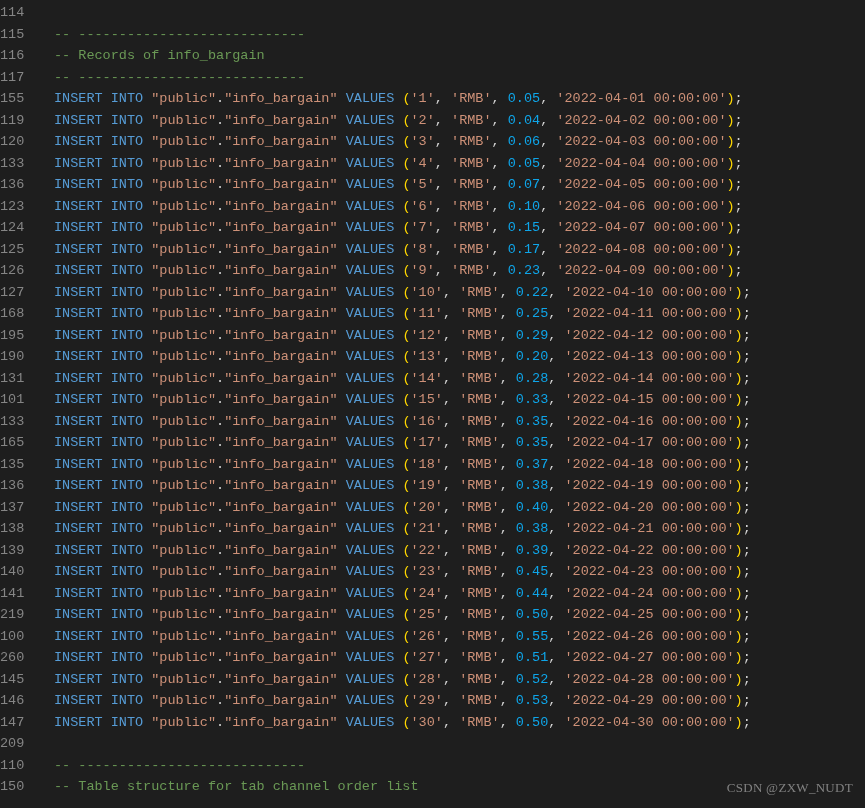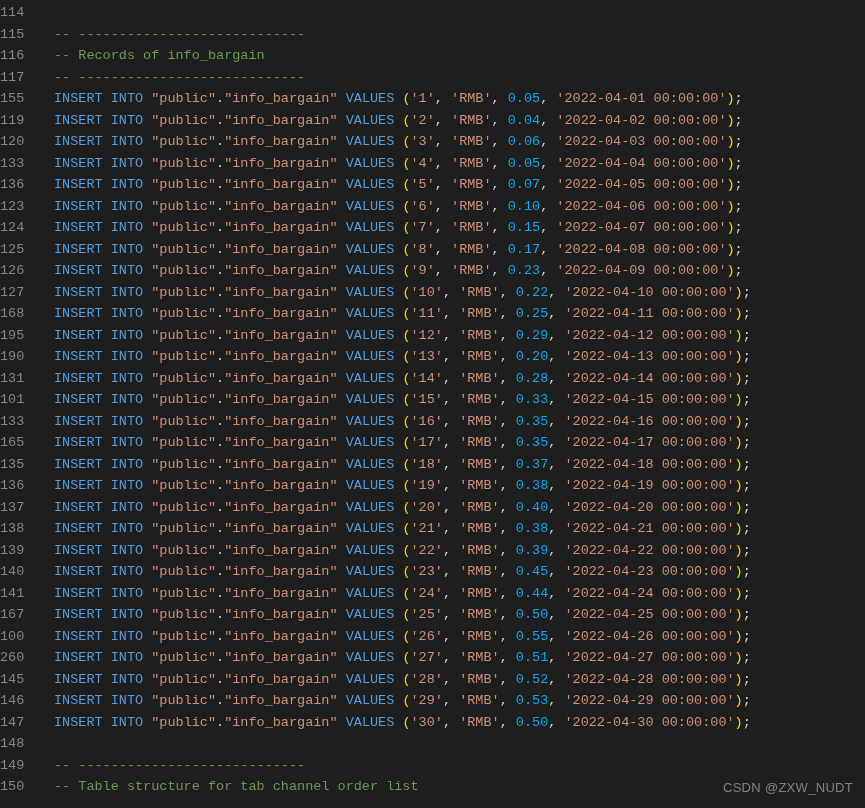--- a/index.html
+++ b/index.html
@@ -36,21 +36,21 @@
   .num { color: #0ea5e9; }
   .cmt { color: #6a9955; }
   .pun { color: #d4d4d4; }
   .par { color: #ffd700; }
   .watermark {
     position: absolute;
     right: 12px;
     bottom: 10px;
     color: rgba(210,210,210,0.55);
     font-size: 13px;
-    font-family: Liberation Sans, sans-serif;
+    font-family: Liberation Serif, serif;
     letter-spacing: 0.3px;
   }
 </style>
 </head>
 <body>
 
 <div class="editor">
   <div class="gutter" id="gutter">
       <div class="ln">114</div>
       <div class="ln">115</div>
@@ -73,26 +73,26 @@
       <div class="ln">101</div>
       <div class="ln">133</div>
       <div class="ln">165</div>
       <div class="ln">135</div>
       <div class="ln">136</div>
       <div class="ln">137</div>
       <div class="ln">138</div>
       <div class="ln">139</div>
       <div class="ln">140</div>
       <div class="ln">141</div>
-      <div class="ln">167</div>
+      <div class="ln">219</div>
       <div class="ln">100</div>
       <div class="ln">260</div>
       <div class="ln">145</div>
       <div class="ln">146</div>
       <div class="ln">147</div>
-      <div class="ln">148</div>
-      <div class="ln">149</div>
+      <div class="ln">209</div>
+      <div class="ln">110</div>
       <div class="ln">150</div>
     </div>
   <div class="code" id="code"><div class="cl"></div><div class="cl"><span class="cmt">-- ----------------------------</span></div><div class="cl"><span class="cmt">-- Records of info_bargain</span></div><div class="cl"><span class="cmt">-- ----------------------------</span></div><div class="cl"><span class="kw">INSERT INTO</span> <span class="str">"public"</span><span class="pun">.</span><span class="str">"info_bargain"</span> <span class="kw">VALUES</span> <span class="par">(</span><span class="str">'1'</span><span class="pun">, </span><span class="str">'RMB'</span><span class="pun">, </span><span class="num">0.05</span><span class="pun">, </span><span class="str">'2022-04-01 00:00:00'</span><span class="par">)</span><span class="pun">;</span></div><div class="cl"><span class="kw">INSERT INTO</span> <span class="str">"public"</span><span class="pun">.</span><span class="str">"info_bargain"</span> <span class="kw">VALUES</span> <span class="par">(</span><span class="str">'2'</span><span class="pun">, </span><span class="str">'RMB'</span><span class="pun">, </span><span class="num">0.04</span><span class="pun">, </span><span class="str">'2022-04-02 00:00:00'</span><span class="par">)</span><span class="pun">;</span></div><div class="cl"><span class="kw">INSERT INTO</span> <span class="str">"public"</span><span class="pun">.</span><span class="str">"info_bargain"</span> <span class="kw">VALUES</span> <span class="par">(</span><span class="str">'3'</span><span class="pun">, </span><span class="str">'RMB'</span><span class="pun">, </span><span class="num">0.06</span><span class="pun">, </span><span class="str">'2022-04-03 00:00:00'</span><span class="par">)</span><span class="pun">;</span></div><div class="cl"><span class="kw">INSERT INTO</span> <span class="str">"public"</span><span class="pun">.</span><span class="str">"info_bargain"</span> <span class="kw">VALUES</span> <span class="par">(</span><span class="str">'4'</span><span class="pun">, </span><span class="str">'RMB'</span><span class="pun">, </span><span class="num">0.05</span><span class="pun">, </span><span class="str">'2022-04-04 00:00:00'</span><span class="par">)</span><span class="pun">;</span></div><div class="cl"><span class="kw">INSERT INTO</span> <span class="str">"public"</span><span class="pun">.</span><span class="str">"info_bargain"</span> <span class="kw">VALUES</span> <span class="par">(</span><span class="str">'5'</span><span class="pun">, </span><span class="str">'RMB'</span><span class="pun">, </span><span class="num">0.07</span><span class="pun">, </span><span class="str">'2022-04-05 00:00:00'</span><span class="par">)</span><span class="pun">;</span></div><div class="cl"><span class="kw">INSERT INTO</span> <span class="str">"public"</span><span class="pun">.</span><span class="str">"info_bargain"</span> <span class="kw">VALUES</span> <span class="par">(</span><span class="str">'6'</span><span class="pun">, </span><span class="str">'RMB'</span><span class="pun">, </span><span class="num">0.10</span><span class="pun">, </span><span class="str">'2022-04-06 00:00:00'</span><span class="par">)</span><span class="pun">;</span></div><div class="cl"><span class="kw">INSERT INTO</span> <span class="str">"public"</span><span class="pun">.</span><span class="str">"info_bargain"</span> <span class="kw">VALUES</span> <span class="par">(</span><span class="str">'7'</span><span class="pun">, </span><span class="str">'RMB'</span><span class="pun">, </span><span class="num">0.15</span><span class="pun">, </span><span class="str">'2022-04-07 00:00:00'</span><span class="par">)</span><span class="pun">;</span></div><div class="cl"><span class="kw">INSERT INTO</span> <span class="str">"public"</span><span class="pun">.</span><span class="str">"info_bargain"</span> <span class="kw">VALUES</span> <span class="par">(</span><span class="str">'8'</span><span class="pun">, </span><span class="str">'RMB'</span><span class="pun">, </span><span class="num">0.17</span><span class="pun">, </span><span class="str">'2022-04-08 00:00:00'</span><span class="par">)</span><span class="pun">;</span></div><div class="cl"><span class="kw">INSERT INTO</span> <span class="str">"public"</span><span class="pun">.</span><span class="str">"info_bargain"</span> <span class="kw">VALUES</span> <span class="par">(</span><span class="str">'9'</span><span class="pun">, </span><span class="str">'RMB'</span><span class="pun">, </span><span class="num">0.23</span><span class="pun">, </span><span class="str">'2022-04-09 00:00:00'</span><span class="par">)</span><span class="pun">;</span></div><div class="cl"><span class="kw">INSERT INTO</span> <span class="str">"public"</span><span class="pun">.</span><span class="str">"info_bargain"</span> <span class="kw">VALUES</span> <span class="par">(</span><span class="str">'10'</span><span class="pun">, </span><span class="str">'RMB'</span><span class="pun">, </span><span class="num">0.22</span><span class="pun">, </span><span class="str">'2022-04-10 00:00:00'</span><span class="par">)</span><span class="pun">;</span></div><div class="cl"><span class="kw">INSERT INTO</span> <span class="str">"public"</span><span class="pun">.</span><span class="str">"info_bargain"</span> <span class="kw">VALUES</span> <span class="par">(</span><span class="str">'11'</span><span class="pun">, </span><span class="str">'RMB'</span><span class="pun">, </span><span class="num">0.25</span><span class="pun">, </span><span class="str">'2022-04-11 00:00:00'</span><span class="par">)</span><span class="pun">;</span></div><div class="cl"><span class="kw">INSERT INTO</span> <span class="str">"public"</span><span class="pun">.</span><span class="str">"info_bargain"</span> <span class="kw">VALUES</span> <span class="par">(</span><span class="str">'12'</span><span class="pun">, </span><span class="str">'RMB'</span><span class="pun">, </span><span class="num">0.29</span><span class="pun">, </span><span class="str">'2022-04-12 00:00:00'</span><span class="par">)</span><span class="pun">;</span></div><div class="cl"><span class="kw">INSERT INTO</span> <span class="str">"public"</span><span class="pun">.</span><span class="str">"info_bargain"</span> <span class="kw">VALUES</span> <span class="par">(</span><span class="str">'13'</span><span class="pun">, </span><span class="str">'RMB'</span><span class="pun">, </span><span class="num">0.20</span><span class="pun">, </span><span class="str">'2022-04-13 00:00:00'</span><span class="par">)</span><span class="pun">;</span></div><div class="cl"><span class="kw">INSERT INTO</span> <span class="str">"public"</span><span class="pun">.</span><span class="str">"info_bargain"</span> <span class="kw">VALUES</span> <span class="par">(</span><span class="str">'14'</span><span class="pun">, </span><span class="str">'RMB'</span><span class="pun">, </span><span class="num">0.28</span><span class="pun">, </span><span class="str">'2022-04-14 00:00:00'</span><span class="par">)</span><span class="pun">;</span></div><div class="cl"><span class="kw">INSERT INTO</span> <span class="str">"public"</span><span class="pun">.</span><span class="str">"info_bargain"</span> <span class="kw">VALUES</span> <span class="par">(</span><span class="str">'15'</span><span class="pun">, </span><span class="str">'RMB'</span><span class="pun">, </span><span class="num">0.33</span><span class="pun">, </span><span class="str">'2022-04-15 00:00:00'</span><span class="par">)</span><span class="pun">;</span></div><div class="cl"><span class="kw">INSERT INTO</span> <span class="str">"public"</span><span class="pun">.</span><span class="str">"info_bargain"</span> <span class="kw">VALUES</span> <span class="par">(</span><span class="str">'16'</span><span class="pun">, </span><span class="str">'RMB'</span><span class="pun">, </span><span class="num">0.35</span><span class="pun">, </span><span class="str">'2022-04-16 00:00:00'</span><span class="par">)</span><span class="pun">;</span></div><div class="cl"><span class="kw">INSERT INTO</span> <span class="str">"public"</span><span class="pun">.</span><span class="str">"info_bargain"</span> <span class="kw">VALUES</span> <span class="par">(</span><span class="str">'17'</span><span class="pun">, </span><span class="str">'RMB'</span><span class="pun">, </span><span class="num">0.35</span><span class="pun">, </span><span class="str">'2022-04-17 00:00:00'</span><span class="par">)</span><span class="pun">;</span></div><div class="cl"><span class="kw">INSERT INTO</span> <span class="str">"public"</span><span class="pun">.</span><span class="str">"info_bargain"</span> <span class="kw">VALUES</span> <span class="par">(</span><span class="str">'18'</span><span class="pun">, </span><span class="str">'RMB'</span><span class="pun">, </span><span class="num">0.37</span><span class="pun">, </span><span class="str">'2022-04-18 00:00:00'</span><span class="par">)</span><span class="pun">;</span></div><div class="cl"><span class="kw">INSERT INTO</span> <span class="str">"public"</span><span class="pun">.</span><span class="str">"info_bargain"</span> <span class="kw">VALUES</span> <span class="par">(</span><span class="str">'19'</span><span class="pun">, </span><span class="str">'RMB'</span><span class="pun">, </span><span class="num">0.38</span><span class="pun">, </span><span class="str">'2022-04-19 00:00:00'</span><span class="par">)</span><span class="pun">;</span></div><div class="cl"><span class="kw">INSERT INTO</span> <span class="str">"public"</span><span class="pun">.</span><span class="str">"info_bargain"</span> <span class="kw">VALUES</span> <span class="par">(</span><span class="str">'20'</span><span class="pun">, </span><span class="str">'RMB'</span><span class="pun">, </span><span class="num">0.40</span><span class="pun">, </span><span class="str">'2022-04-20 00:00:00'</span><span class="par">)</span><span class="pun">;</span></div><div class="cl"><span class="kw">INSERT INTO</span> <span class="str">"public"</span><span class="pun">.</span><span class="str">"info_bargain"</span> <span class="kw">VALUES</span> <span class="par">(</span><span class="str">'21'</span><span class="pun">, </span><span class="str">'RMB'</span><span class="pun">, </span><span class="num">0.38</span><span class="pun">, </span><span class="str">'2022-04-21 00:00:00'</span><span class="par">)</span><span class="pun">;</span></div><div class="cl"><span class="kw">INSERT INTO</span> <span class="str">"public"</span><span class="pun">.</span><span class="str">"info_bargain"</span> <span class="kw">VALUES</span> <span class="par">(</span><span class="str">'22'</span><span class="pun">, </span><span class="str">'RMB'</span><span class="pun">, </span><span class="num">0.39</span><span class="pun">, </span><span class="str">'2022-04-22 00:00:00'</span><span class="par">)</span><span class="pun">;</span></div><div class="cl"><span class="kw">INSERT INTO</span> <span class="str">"public"</span><span class="pun">.</span><span class="str">"info_bargain"</span> <span class="kw">VALUES</span> <span class="par">(</span><span class="str">'23'</span><span class="pun">, </span><span class="str">'RMB'</span><span class="pun">, </span><span class="num">0.45</span><span class="pun">, </span><span class="str">'2022-04-23 00:00:00'</span><span class="par">)</span><span class="pun">;</span></div><div class="cl"><span class="kw">INSERT INTO</span> <span class="str">"public"</span><span class="pun">.</span><span class="str">"info_bargain"</span> <span class="kw">VALUES</span> <span class="par">(</span><span class="str">'24'</span><span class="pun">, </span><span class="str">'RMB'</span><span class="pun">, </span><span class="num">0.44</span><span class="pun">, </span><span class="str">'2022-04-24 00:00:00'</span><span class="par">)</span><span class="pun">;</span></div><div class="cl"><span class="kw">INSERT INTO</span> <span class="str">"public"</span><span class="pun">.</span><span class="str">"info_bargain"</span> <span class="kw">VALUES</span> <span class="par">(</span><span class="str">'25'</span><span class="pun">, </span><span class="str">'RMB'</span><span class="pun">, </span><span class="num">0.50</span><span class="pun">, </span><span class="str">'2022-04-25 00:00:00'</span><span class="par">)</span><span class="pun">;</span></div><div class="cl"><span class="kw">INSERT INTO</span> <span class="str">"public"</span><span class="pun">.</span><span class="str">"info_bargain"</span> <span class="kw">VALUES</span> <span class="par">(</span><span class="str">'26'</span><span class="pun">, </span><span class="str">'RMB'</span><span class="pun">, </span><span class="num">0.55</span><span class="pun">, </span><span class="str">'2022-04-26 00:00:00'</span><span class="par">)</span><span class="pun">;</span></div><div class="cl"><span class="kw">INSERT INTO</span> <span class="str">"public"</span><span class="pun">.</span><span class="str">"info_bargain"</span> <span class="kw">VALUES</span> <span class="par">(</span><span class="str">'27'</span><span class="pun">, </span><span class="str">'RMB'</span><span class="pun">, </span><span class="num">0.51</span><span class="pun">, </span><span class="str">'2022-04-27 00:00:00'</span><span class="par">)</span><span class="pun">;</span></div><div class="cl"><span class="kw">INSERT INTO</span> <span class="str">"public"</span><span class="pun">.</span><span class="str">"info_bargain"</span> <span class="kw">VALUES</span> <span class="par">(</span><span class="str">'28'</span><span class="pun">, </span><span class="str">'RMB'</span><span class="pun">, </span><span class="num">0.52</span><span class="pun">, </span><span class="str">'2022-04-28 00:00:00'</span><span class="par">)</span><span class="pun">;</span></div><div class="cl"><span class="kw">INSERT INTO</span> <span class="str">"public"</span><span class="pun">.</span><span class="str">"info_bargain"</span> <span class="kw">VALUES</span> <span class="par">(</span><span class="str">'29'</span><span class="pun">, </span><span class="str">'RMB'</span><span class="pun">, </span><span class="num">0.53</span><span class="pun">, </span><span class="str">'2022-04-29 00:00:00'</span><span class="par">)</span><span class="pun">;</span></div><div class="cl"><span class="kw">INSERT INTO</span> <span class="str">"public"</span><span class="pun">.</span><span class="str">"info_bargain"</span> <span class="kw">VALUES</span> <span class="par">(</span><span class="str">'30'</span><span class="pun">, </span><span class="str">'RMB'</span><span class="pun">, </span><span class="num">0.50</span><span class="pun">, </span><span class="str">'2022-04-30 00:00:00'</span><span class="par">)</span><span class="pun">;</span></div><div class="cl"></div><div class="cl"><span class="cmt">-- ----------------------------</span></div><div class="cl"><span class="cmt">-- Table structure for tab channel order list</span></div></div>
 </div>
 
 <div class="watermark">CSDN @ZXW_NUDT</div>
 
 </body></html>

